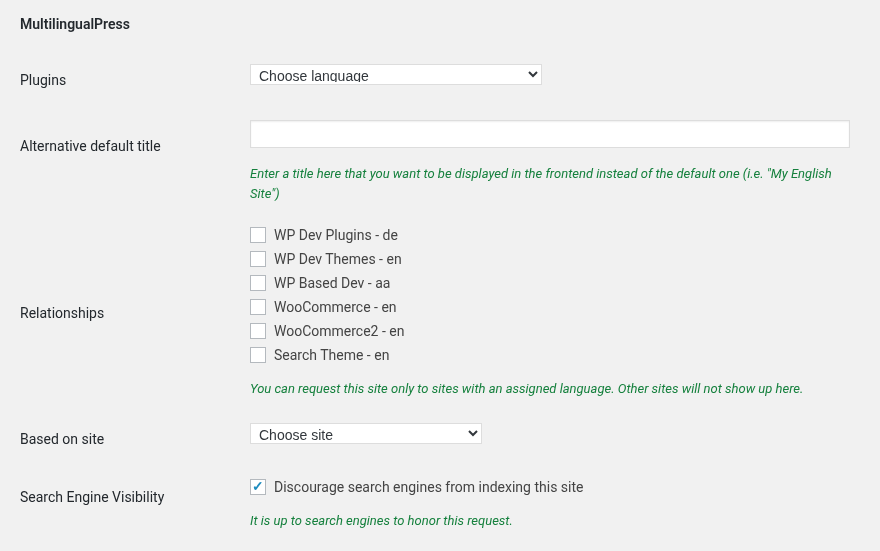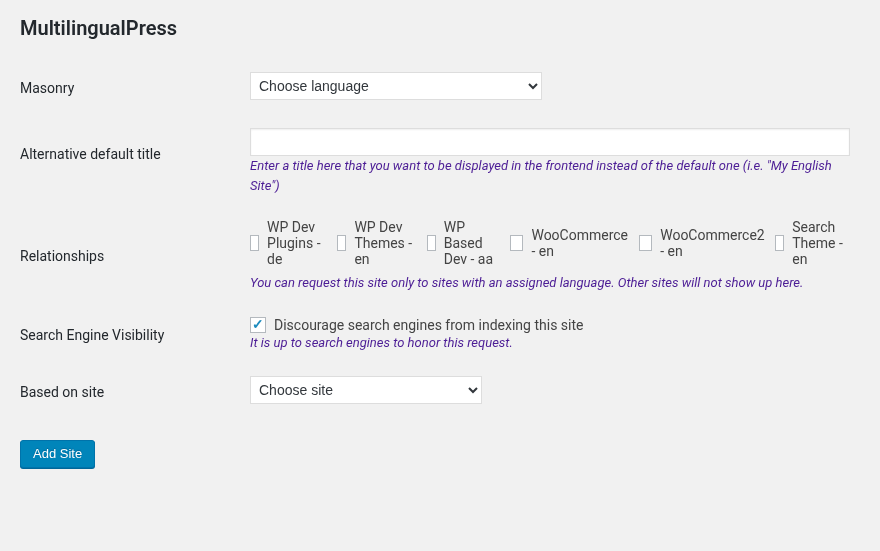--- a/index.html
+++ b/index.html
@@ -9,21 +9,21 @@
       color: #444;
       background: #f1f1f1;
       width: 880px;
       height: 551px;
       padding: 0;
     }
     .wrap {
       padding: 10px 20px 20px 20px;
     }
     h2 {
-      font-size: 20px;
+      font-size: 14px;
       font-weight: 600;
       color: #23282d;
       margin-bottom: 20px;
       padding-top: 6px;
     }
     .form-table {
       width: 100%;
       border-collapse: collapse;
     }
     .form-table tr {
@@ -40,21 +40,21 @@
     .form-table th.middle {
       vertical-align: middle;
     }
     .form-table td {
       padding: 12px 10px 12px 0;
       font-size: 14px;
       vertical-align: top;
     }
     select {
       font-size: 14px;
-      height: 28px;
+      height: 21px;
       padding: 2px 4px;
       border: 1px solid #ddd;
       background: #fff;
       color: #32373c;
       border-radius: 0;
       -webkit-appearance: menulist;
     }
     select.lang-select { width: 292px; }
     select.site-select { width: 232px; }
     input[type="text"] {
@@ -63,27 +63,27 @@
       padding: 3px 8px;
       font-size: 14px;
       border: 1px solid #ddd;
       background: #fff;
       color: #32373c;
       box-shadow: inset 0 1px 2px rgba(0,0,0,.07);
     }
     .description {
       font-style: italic;
       font-size: 13px;
-      color: #4c1d95;
-      margin-top: 0;
+      color: #15803d;
+      margin-top: 16px;
       line-height: 1.5;
     }
     .checkbox-list {
       display: flex;
-      flex-direction: row;
+      flex-direction: column;
       gap: 8px;
       margin-bottom: 6px;
     }
     .checkbox-row {
       display: flex;
       align-items: center;
       gap: 8px;
     }
     input[type="checkbox"] {
       width: 16px;
@@ -130,21 +130,21 @@
   </style>
 </head>
 <body>
 
 <div class="wrap">
   <h2>MultilingualPress</h2>
 
   <table class="form-table">
     <tbody>
       <tr>
-        <th class="middle">Masonry</th>
+        <th class="middle">Plugins</th>
         <td>
           <select class="lang-select">
             <option>Choose language</option>
           </select>
         </td>
       </tr>
 
       <tr>
         <th style="padding-top:30px;">Alternative default title</th>
         <td class="alt-title-cell">
@@ -176,41 +176,41 @@
               <div class="checkbox-row">
                 <input type="checkbox" style="">
                 <span class="checkbox-label">WooCommerce2 - en</span>
               </div>
               <div class="checkbox-row">
                 <input type="checkbox" style="">
                 <span class="checkbox-label">Search Theme - en</span>
               </div>
             </div>
           <p class="description">You can request this site only to sites with an assigned language. Other sites will not show up here.</p>
+        </td>
+      </tr>
+
+      <tr>
+        <th class="middle">Based on site</th>
+        <td>
+          <select class="site-select">
+            <option>Choose site</option>
+          </select>
         </td>
       </tr>
 
       <tr>
         <th style="padding-top:22px;">Search Engine Visibility</th>
         <td class="sev-cell">
           <div class="checkbox-row">
             <input type="checkbox" id="sev-cb" checked="" style="">
             <span class="checkbox-label">Discourage search engines from indexing this site</span>
           </div>
           <p class="description">It is up to search engines to honor this request.</p>
         </td>
       </tr>
-
-      <tr>
-        <th class="middle">Based on site</th>
-        <td>
-          <select class="site-select">
-            <option>Choose site</option>
-          </select>
-        </td>
-      </tr>
     </tbody>
   </table>
 
   <div class="submit">
     <button class="button-primary">Add Site</button>
   </div>
 </div>
 
 </body></html>

